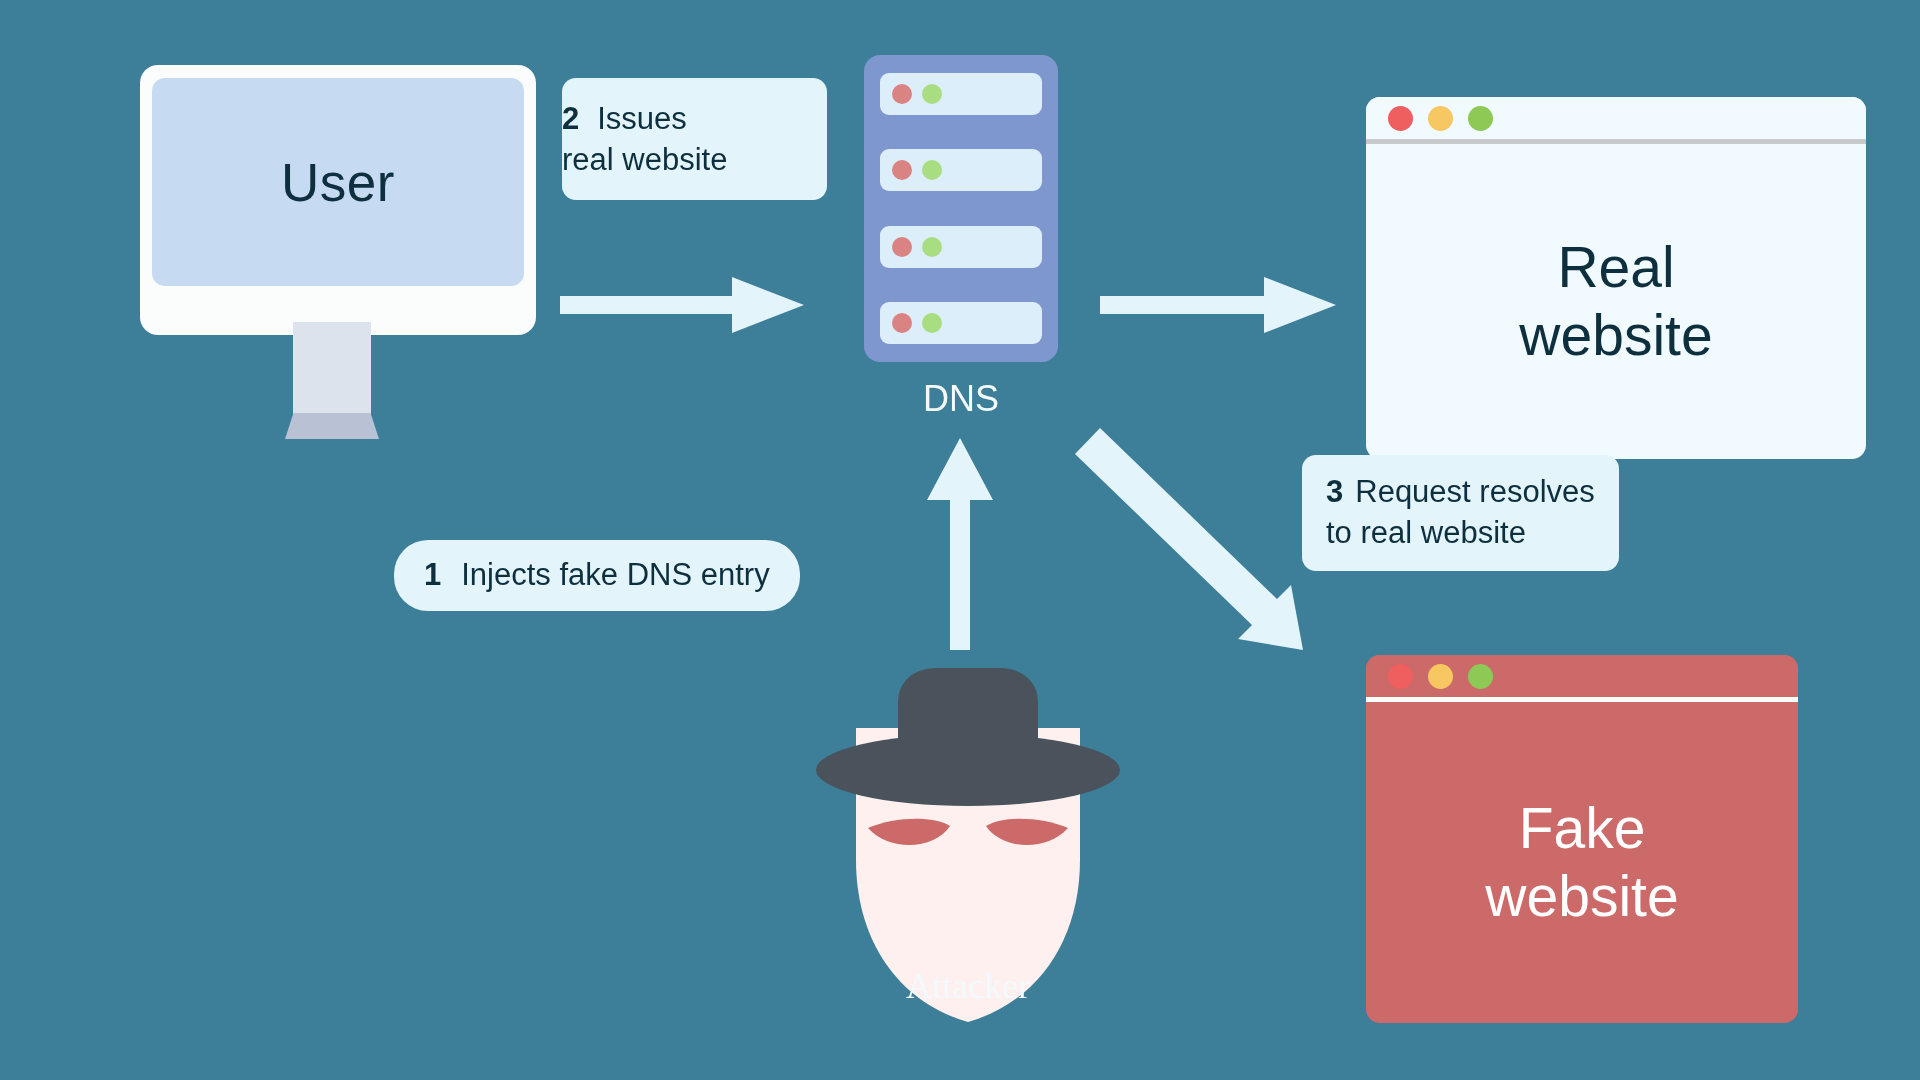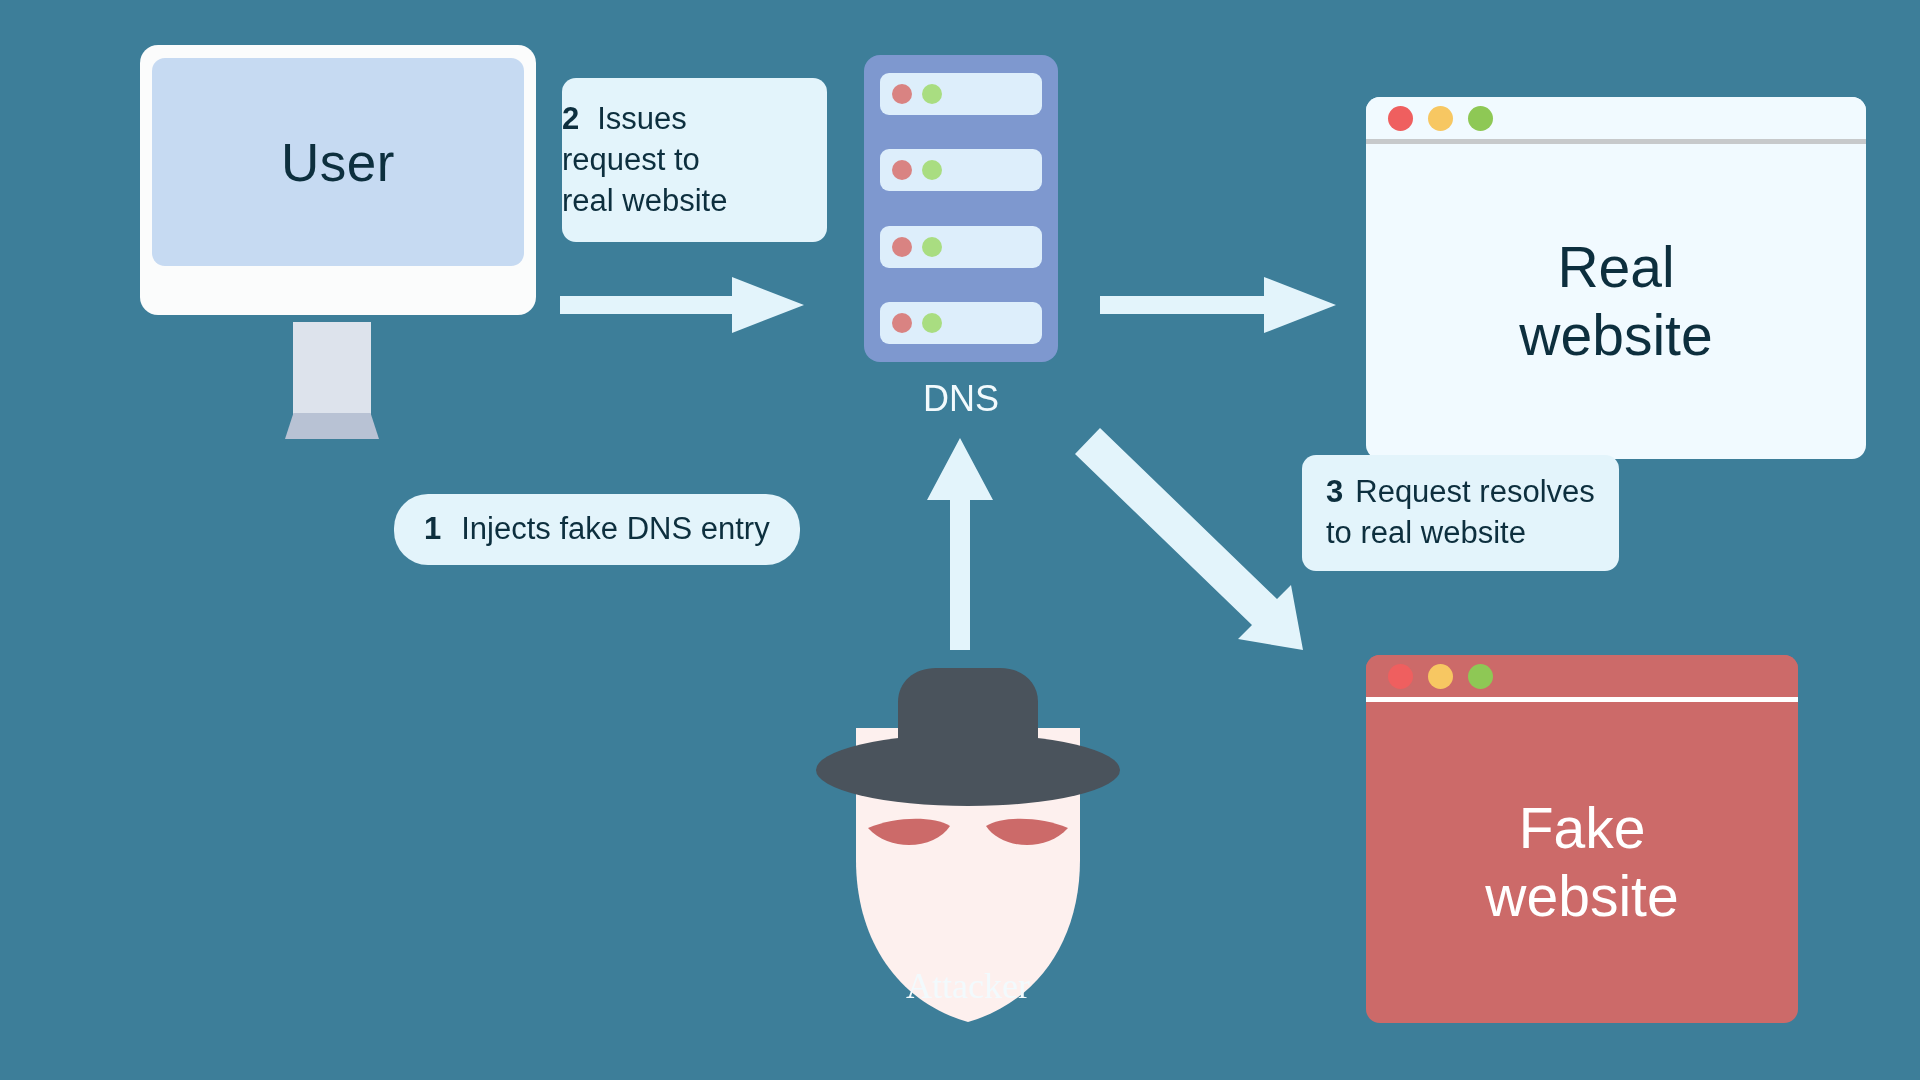--- a/index.html
+++ b/index.html
@@ -17,21 +17,21 @@
     position: relative;
     width: 1920px;
     height: 1080px;
     background: #3d7e99;
   }
 
   
   #monitor {
     position: absolute;
     left: 140px;
-    top: 45px;
+    top: 65px;
     width: 396px;
     height: 270px;
     background: #fbfcfc;
     border-radius: 18px;
   }
   #monitor-screen {
     position: absolute;
     left: 12px;
     top: 13px;
     right: 12px;
@@ -83,21 +83,21 @@
     width: 265px;
     padding: 20px 0 20px 0;
     border-radius: 14px;
     text-align: left;
   }
   #callout-2 .line1 { white-space: nowrap; }
   #callout-2 .num { margin-right: 18px; }
 
   #callout-1 {
     left: 394px;
-    top: 494px;
+    top: 540px;
     padding: 14px 30px 16px 30px;
     border-radius: 34px;
     white-space: nowrap;
   }
   #callout-1 .num { margin-right: 20px; }
 
   #callout-3 {
     left: 1278px;
     top: 455px;
     padding: 16px 24px 18px 24px;
@@ -228,21 +228,20 @@
       <span class="label">User</span>
     </div>
   </div>
   <div id="monitor-neck"></div>
   <div id="monitor-base"></div>
 
   <div class="callout" id="callout-2">
     <div class="line1">
       <span class="num">2</span><span>Issues</span>
     </div>
-    <div>request to</div>
     <div>real website</div>
   </div>
 
   <svg class="arrow-svg" style="left:560px; top:275px;" width="250" height="60" viewBox="0 0 250 60">
     <path d="M0 21 L172 21 L172 2 L244 30 L172 58 L172 39 L0 39 Z" fill="#e3f4fb"></path>
   </svg>
 
   <div id="dns">
     <div class="dns-row">
       <span class="dns-dot red"></span>

